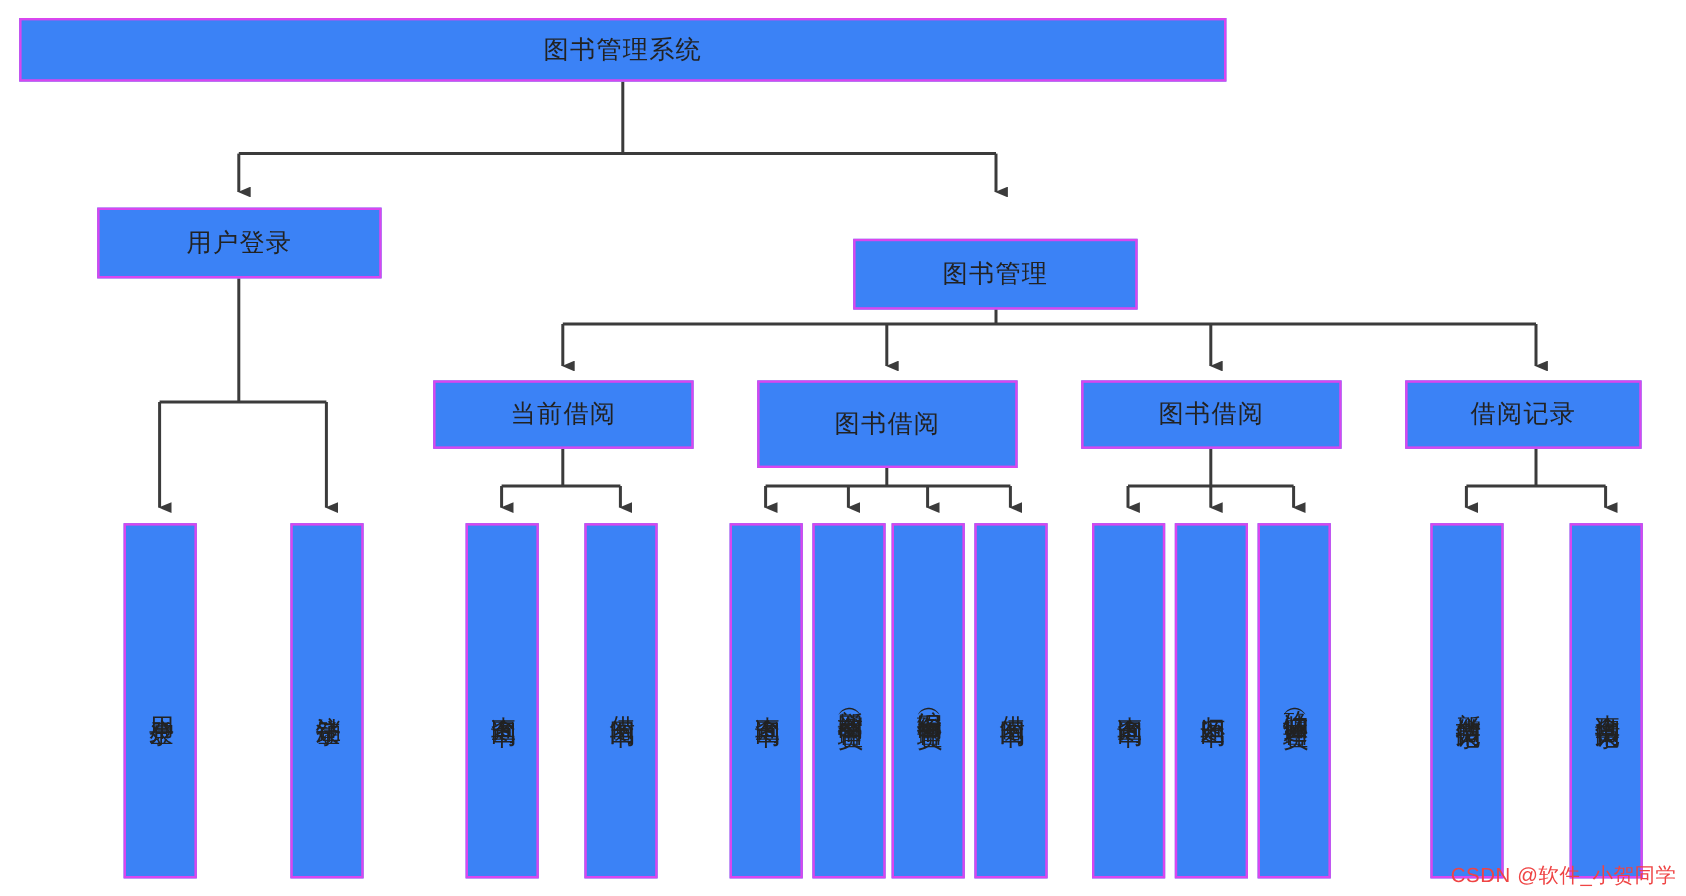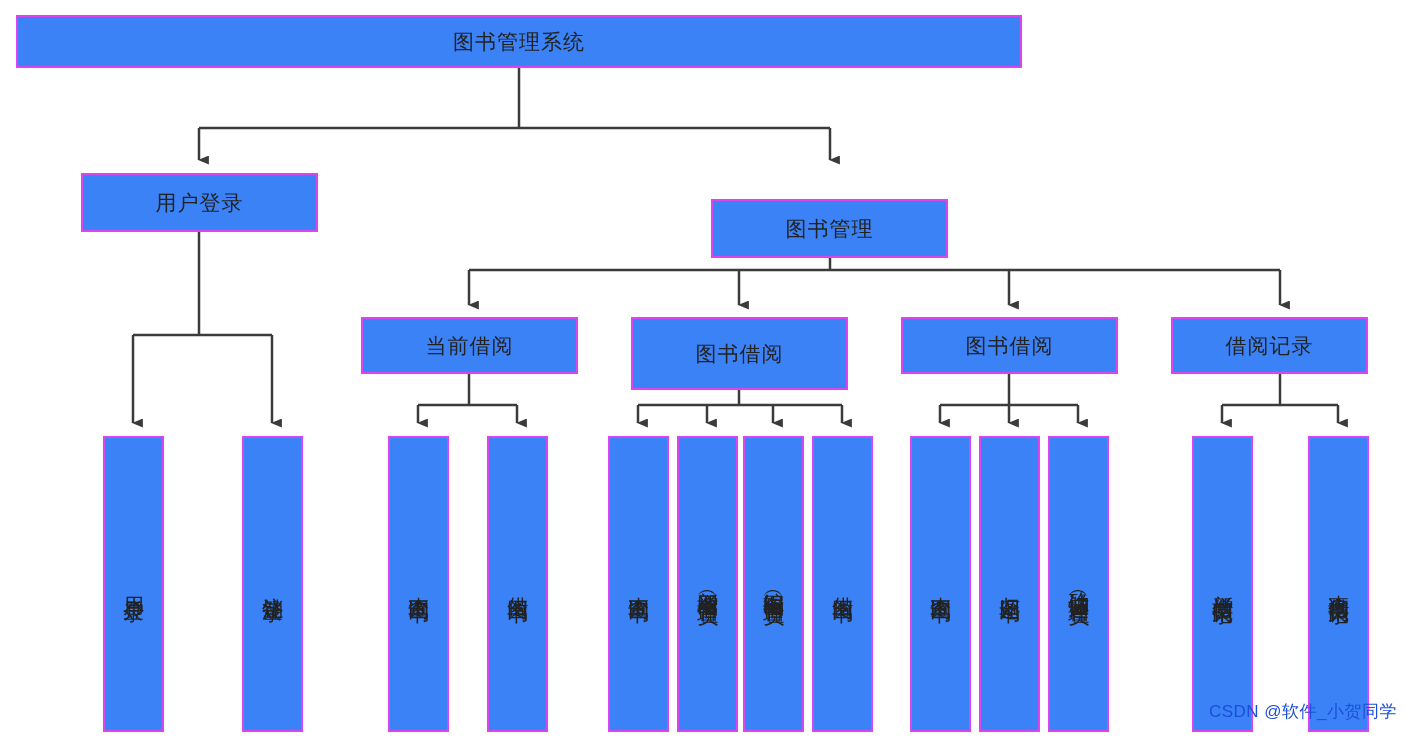--- a/index.html
+++ b/index.html
@@ -50,23 +50,23 @@
   }
   .node.vert .vtext {
     writing-mode: vertical-rl;
     text-orientation: upright;
     display: block;
     text-align: center;
   }
   #watermark {
     position: absolute;
     right: 8px;
-    bottom: 24px;
+    bottom: 6px;
     font-size: 17px;
-    color: #1d4ed8;
+    color: #ef4444;
     white-space: nowrap;
     letter-spacing: 0.5px;
   }
 </style>
 </head>
 <body>
 
 <div id="canvas">
 
   <svg id="edges" viewBox="0 0 1405 747" width="1405" height="747" xmlns="http://www.w3.org/2000/svg">

